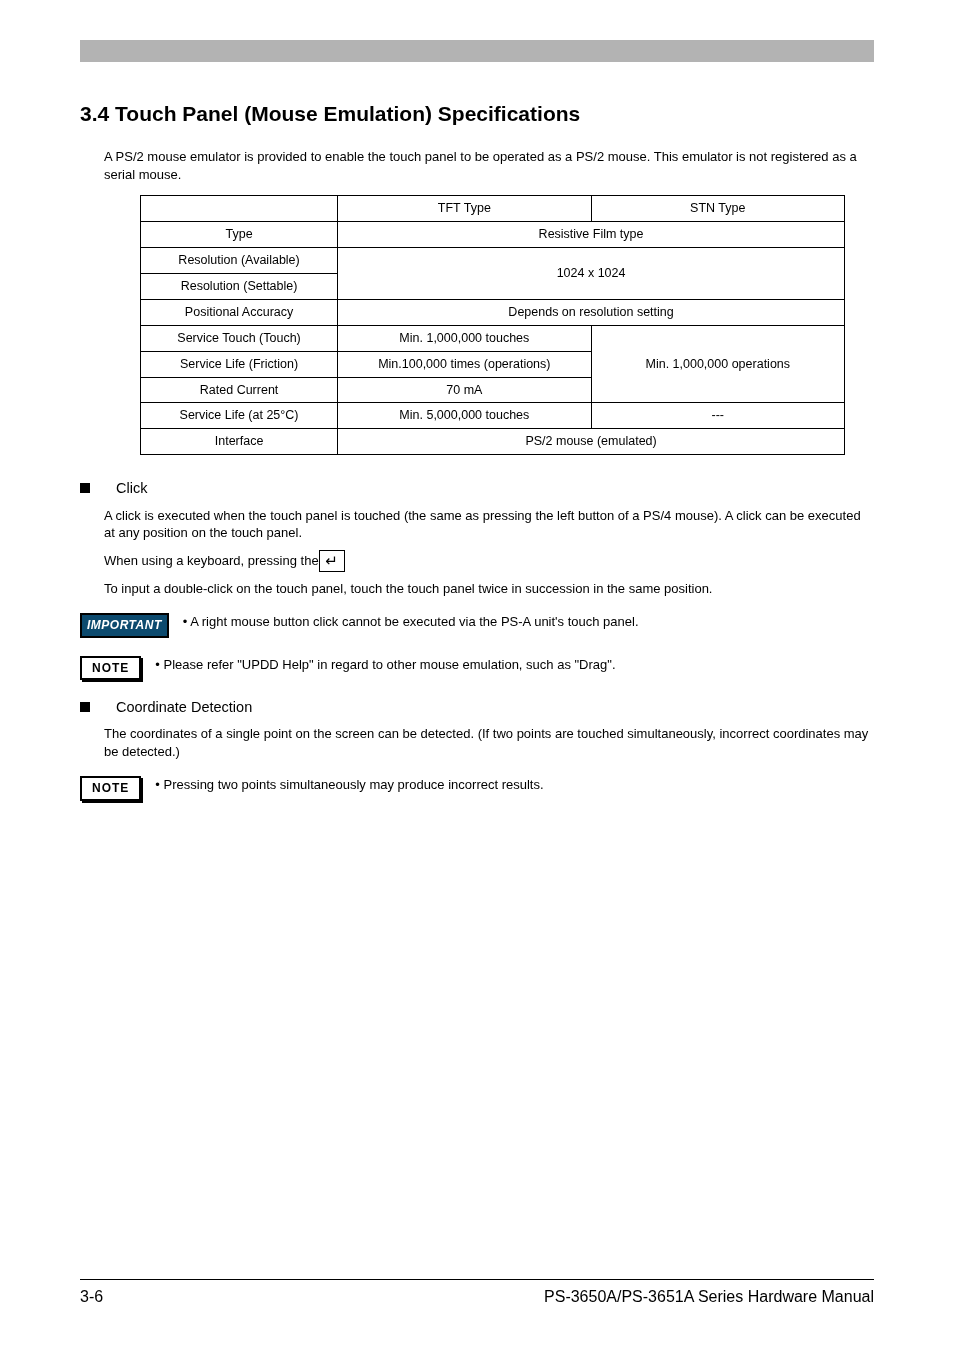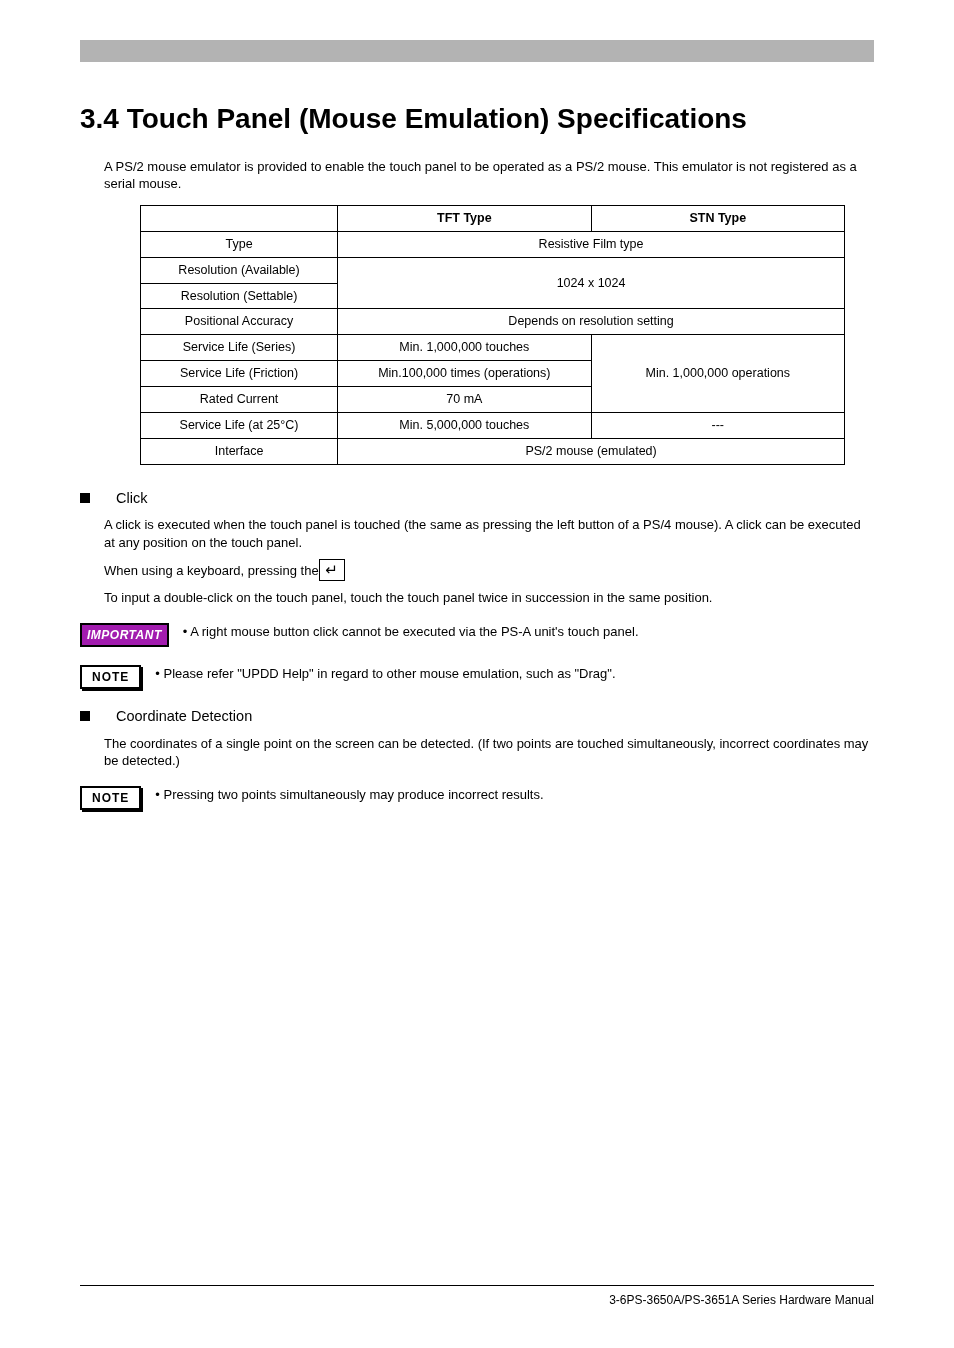--- a/index.html
+++ b/index.html
@@ -5,53 +5,53 @@
   :root { --page-w: 954px; --page-h: 1348px; }
   * { box-sizing: border-box; }
   html, body { margin: 0; padding: 0; background: #fff; }
   body { width: var(--page-w); height: var(--page-h); font-family: Arial, Helvetica, sans-serif; color: #000; font-size: 13px; line-height: 1.35; position: relative; }
 
   
   .header-stripe { position: absolute; top: 40px; left: 80px; right: 80px; height: 22px; background: #b3b3b3; }
 
   .content { position: absolute; top: 100px; left: 80px; right: 80px; }
 
-  h1.section-title { font-size: 28px; font-weight: bold; margin: 0 0 20px 0; }
+  h1.section-title { font-size: 21px; font-weight: bold; margin: 0 0 20px 0; }
 
   .para { margin: 0 0 12px 0; }
 
   
   table.specs { width: 705px; border-collapse: collapse; margin: 4px 0 24px 60px; table-layout: fixed; }
   table.specs td, table.specs th { border: 1px solid #000; padding: 4px 8px; text-align: center; font-size: 12.5px; vertical-align: middle; }
-  table.specs th { font-weight: bold; }
+  table.specs th { font-weight: normal; }
   table.specs col.c1 { width: 28%; }
   table.specs col.c2 { width: 36%; }
   table.specs col.c3 { width: 36%; }
 
   .sub { display: flex; align-items: flex-start; gap: 26px; margin: 0 0 8px 0; }
   .sub .blk { width: 10px; height: 10px; background: #000; flex: none; position: relative; top: 4px; }
   .sub .sub-title { font-size: 14.5px; }
 
   .body-indent { margin-left: 24px; }
   .body-indent p { margin: 0 0 8px 0; }
 
   .ent-line { display: flex; align-items: center; margin: 6px 0 8px 24px; }
   .key-box { border: 1.2px solid #000; display: inline-flex; align-items: center; justify-content: center; width: 26px; height: 22px; font-size: 15px; }
 
   .callout { display: flex; gap: 14px; margin: 16px 0 18px 0; align-items: flex-start; }
   .callout .label { flex: none; }
   .callout .body { flex: 1; }
   .callout .body p { margin: 0 0 6px 0; }
 
-  .label-important { border: 2px solid #000; background: #a21caf; color: #fff; font-size: 12px; font-weight: bold; font-style: italic; display: inline-block; padding: 2px 5px; letter-spacing: 0.5px; }
+  .label-important { border: 2px solid #000; background: #0c4a6e; color: #fff; font-size: 12px; font-weight: bold; font-style: italic; display: inline-block; padding: 2px 5px; letter-spacing: 0.5px; }
   .label-note { border: 2px solid #000; display: inline-block; padding: 2px 10px; font-size: 12px; font-weight: bold; letter-spacing: 1px; box-shadow: 2px 2px 0 #000; color: #000000; }
 
   .sub2 { margin-top: 7px; }
 
-  .footer { position: absolute; bottom: 40px; left: 80px; right: 80px; border-top: 1px solid #000; padding-top: 6px; display: flex; justify-content: flex-end; font-size: 12px; }
+  .footer { position: absolute; bottom: 40px; left: 80px; right: 80px; border-top: 1px solid #000; padding-top: 6px; display: flex; justify-content: space-between; font-size: 16px; }
 </style>
 </head>
 <body>
 
 <div class="header-stripe"></div>
 
 <div class="content">
 
   <h1 class="section-title">
     <span>3.4</span>
@@ -84,21 +84,21 @@
         <td colspan="2" rowspan="2">1024 x 1024</td>
       </tr>
       <tr>
         <td>Resolution (Settable)</td>
       </tr>
       <tr>
         <td>Positional Accuracy</td>
         <td colspan="2">Depends on resolution setting</td>
       </tr>
       <tr>
-        <td>Service Life (Series)</td>
+        <td>Service Touch (Touch)</td>
         <td>Min. 1,000,000 touches</td>
         <td rowspan="3">Min. 1,000,000 operations</td>
       </tr>
       <tr>
         <td>Service Life (Friction)</td>
         <td>Min.100,000 times (operations)</td>
       </tr>
       <tr>
         <td>Rated Current</td>
         <td>70 mA</td>

